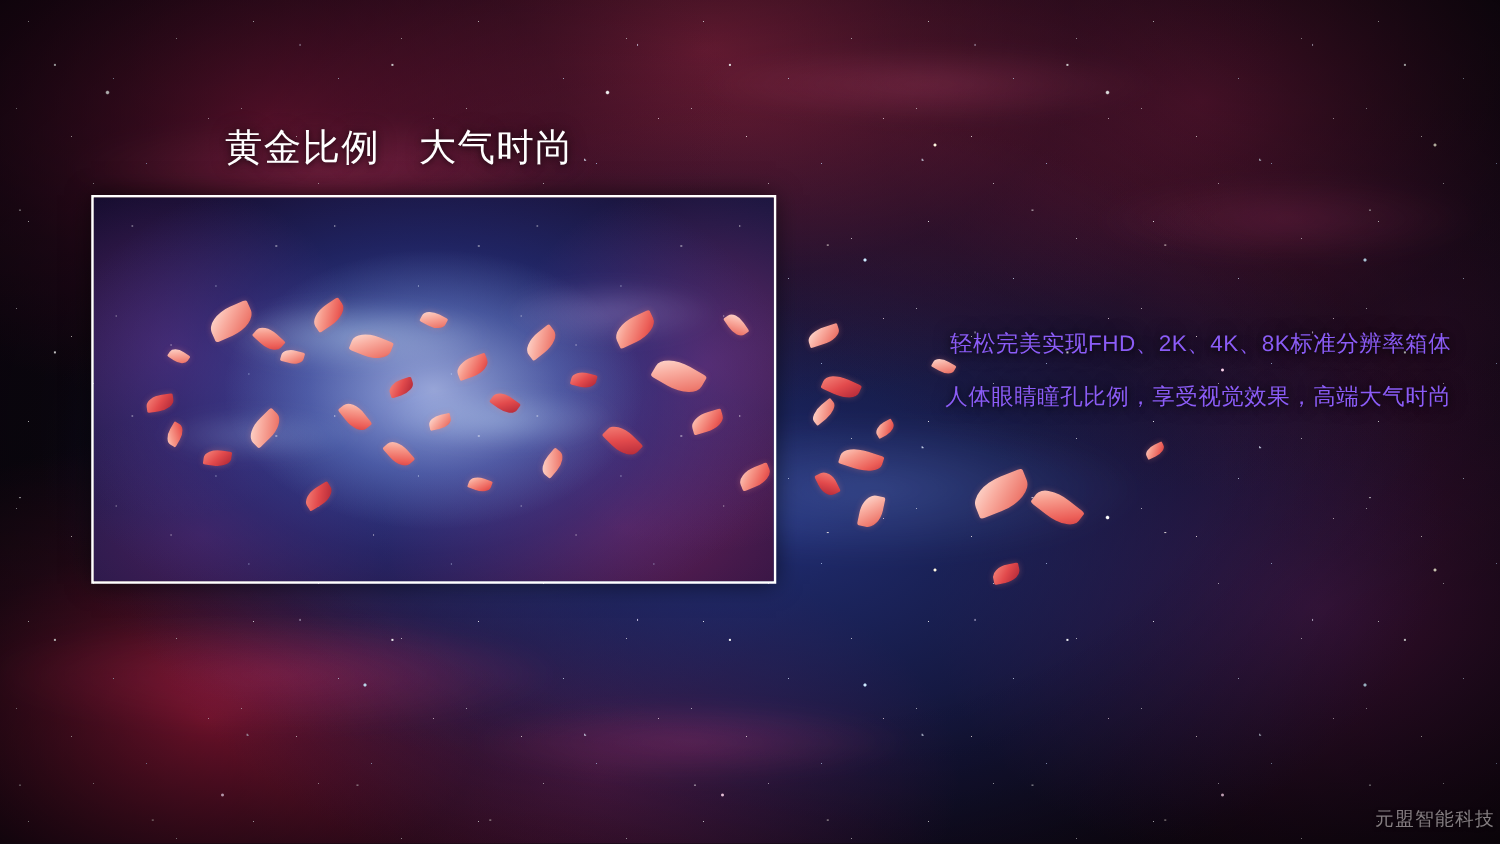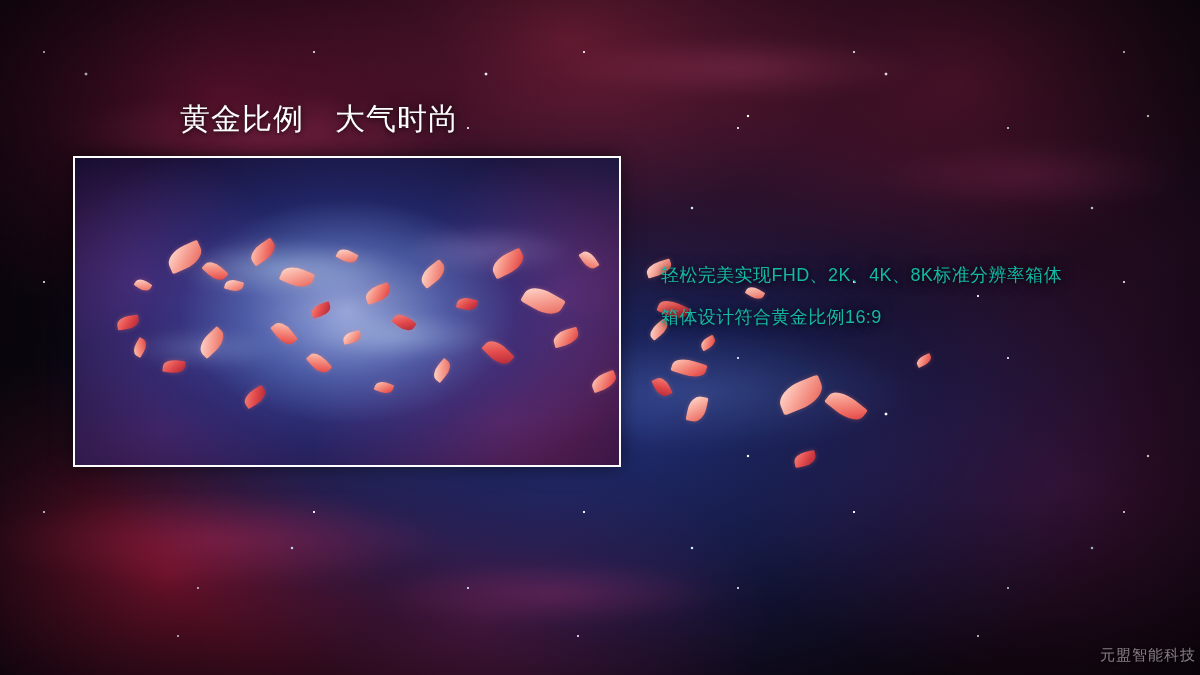--- a/index.html
+++ b/index.html
@@ -144,24 +144,25 @@
     text-shadow:0 1px 5px rgba(0,0,0,.65), 0 0 16px rgba(0,0,0,.45);
   }
   #body-copy {
     position:absolute;
     left:661px; top:254px;
     width:500px;
   }
   #body-copy .line {
     font-size:18px;
     line-height:42px;
-    color:#14b8a6;
+    color:#8b5cf6;
     letter-spacing:.4px;
     white-space:nowrap;
     text-shadow:0 1px 5px rgba(0,0,0,.72), 0 0 14px rgba(0,0,0,.50);
+    text-align:right;
   }
   #watermark {
     position:absolute;
     right:4px; bottom:10px;
     font-size:15px;
     color:rgba(218,212,214,.58);
     letter-spacing:1px;
     text-shadow:0 1px 3px rgba(0,0,0,.55);
   }
 </style>
@@ -225,18 +226,18 @@
         <div class="petal soft" style="left: 504px; top: 96px; width: 20px; height: 12px; transform: rotate(56deg);"></div>
         <div class="petal" style="left: 516px; top: 216px; width: 26px; height: 15px; transform: rotate(-22deg);"></div>
         <div class="petal soft" style="left: 60px; top: 122px; width: 16px; height: 10px; transform: rotate(34deg);"></div>
       </div>
   </div>
 
   <div id="slide-title">黄金比例　大气时尚</div>
 
   <div id="body-copy">
     <div class="line">轻松完美实现FHD、2K、4K、8K标准分辨率箱体</div>
-    <div class="line">箱体设计符合黄金比例16:9</div>
+    <div class="line">人体眼睛瞳孔比例，享受视觉效果，高端大气时尚</div>
   </div>
 
   <div id="watermark">元盟智能科技</div>
 
 </div>
 
 </body></html>

